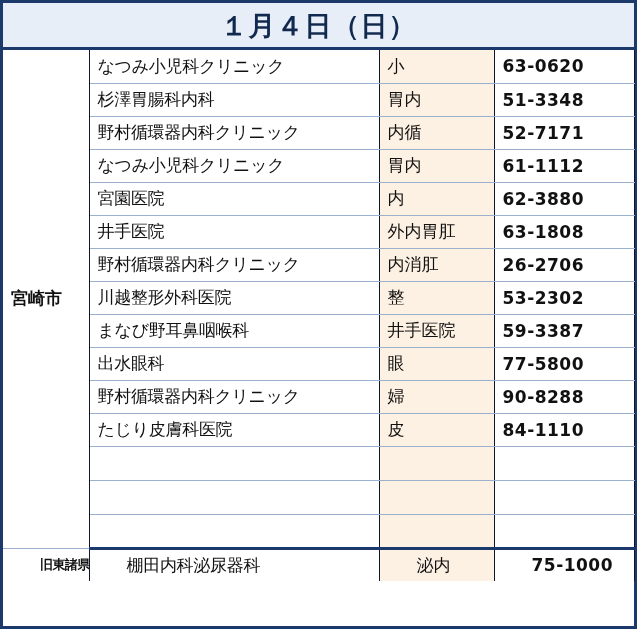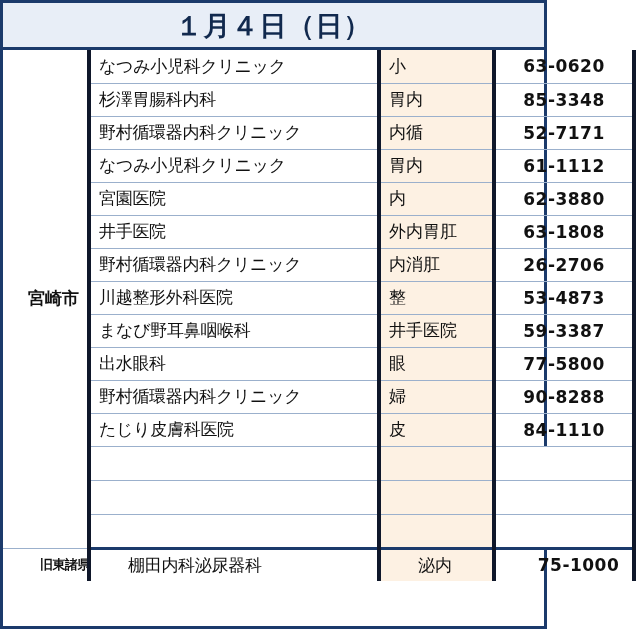--- a/index.html
+++ b/index.html
@@ -8,21 +8,21 @@
   }
   body {
     width: 637px;
     height: 629px;
     background: #ffffff;
     font-family: "DejaVu Sans", "Liberation Sans", sans-serif;
     overflow: hidden;
   }
   .sheet {
     position: relative;
-    width: 547px;
+    width: 637px;
     height: 629px;
     box-sizing: border-box;
     border: 3px solid #1b3a6b;
     background: #ffffff;
   }
   
   .header {
     height: 44px;
     background: #e8eef7;
     border-bottom: 3px solid #1b3a6b;
@@ -46,33 +46,33 @@
   table.clinics col.c-area  { width: 86px; }
   table.clinics col.c-name  { width: 290px; }
   table.clinics col.c-dept  { width: 115px; }
   table.clinics col.c-tel   { width: 140px; }
 
   table.clinics td {
     height: 33px;
     padding: 0 8px;
     box-sizing: border-box;
     border-bottom: 1px solid #9bb0cc;
-    border-right: 4px solid #0f172a;
+    border-right: 1px solid #0f172a;
     font-size: 17px;
     color: #111111;
     vertical-align: middle;
     white-space: nowrap;
     overflow: hidden;
   }
   table.clinics tr:last-child td {
     border-bottom: none;
     padding-left: 37px;
   }
   td.area {
-    text-align: right;
+    text-align: left;
     font-weight: bold;
     color: #11294e;
     font-size: 16px;
     border-right: 2px solid #1b3a6b;
     background: #ffffff;
   }
   td.area.small {
     font-size: 13px;
     letter-spacing: -0.5px;
   }
@@ -81,21 +81,20 @@
     font-size: 17px;
     letter-spacing: -0.3px;
   }
   td.dept {
     background: #fdf1e3;
     text-align: left;
     font-size: 16px;
     color: #222222;
   }
   td.tel {
-    text-align: center;
     font-weight: bold;
     font-size: 19px;
     color: #111111;
     border-right: none;
     letter-spacing: 0.5px;
   }
   td.empty-name { background: #ffffff; }
   td.empty-dept { background: #fdf1e3; }
   td.empty-tel  { background: #ffffff; border-right: none; }
 
@@ -125,21 +124,21 @@
 
       <tr>
         <td class="area" rowspan="15">宮崎市</td>
         <td class="name">なつみ小児科クリニック</td>
         <td class="dept">小</td>
         <td class="tel">63-0620</td>
       </tr>
       <tr>
         <td class="name">杉澤胃腸科内科</td>
         <td class="dept">胃内</td>
-        <td class="tel">85-3348</td>
+        <td class="tel">51-3348</td>
       </tr>
       <tr>
         <td class="name">野村循環器内科クリニック</td>
         <td class="dept">内循</td>
         <td class="tel">52-7171</td>
       </tr>
       <tr>
         <td class="name">なつみ小児科クリニック</td>
         <td class="dept">胃内</td>
         <td class="tel">61-1112</td>
@@ -155,21 +154,21 @@
         <td class="tel">63-1808</td>
       </tr>
       <tr>
         <td class="name">野村循環器内科クリニック</td>
         <td class="dept">内消肛</td>
         <td class="tel">26-2706</td>
       </tr>
       <tr>
         <td class="name">川越整形外科医院</td>
         <td class="dept">整</td>
-        <td class="tel">53-4873</td>
+        <td class="tel">53-2302</td>
       </tr>
       <tr>
         <td class="name">まなび野耳鼻咽喉科</td>
         <td class="dept">井手医院</td>
         <td class="tel">59-3387</td>
       </tr>
       <tr>
         <td class="name">出水眼科</td>
         <td class="dept">眼</td>
         <td class="tel">77-5800</td>

